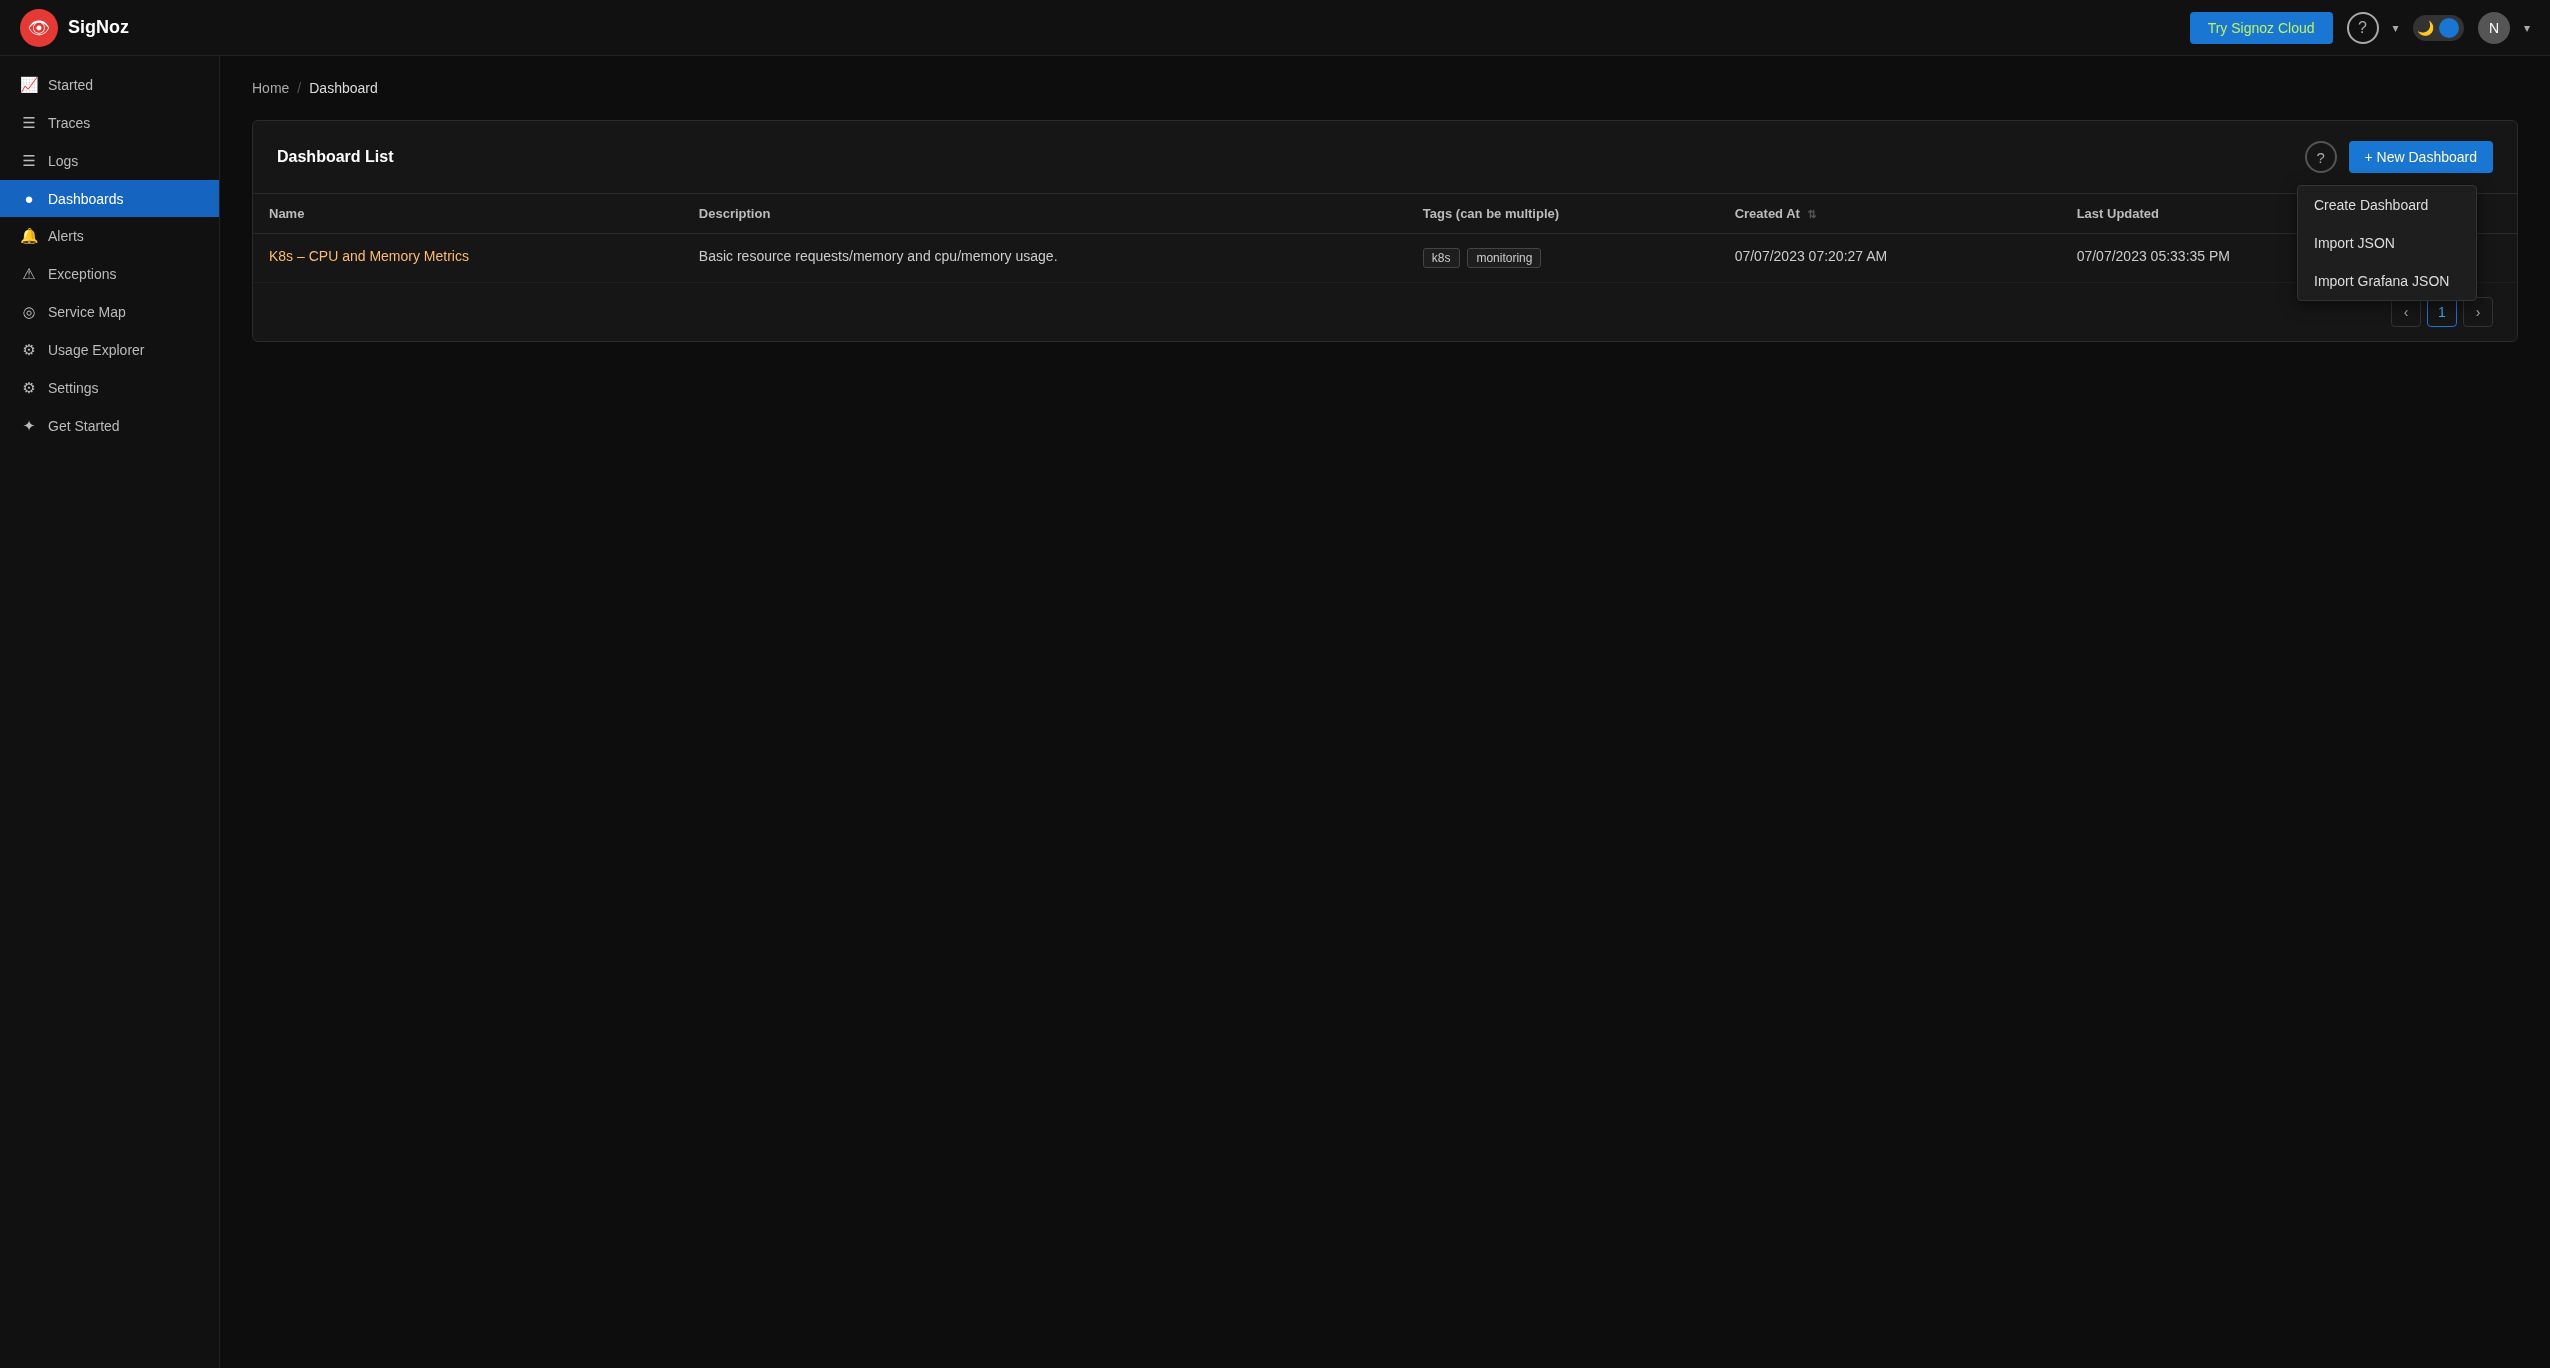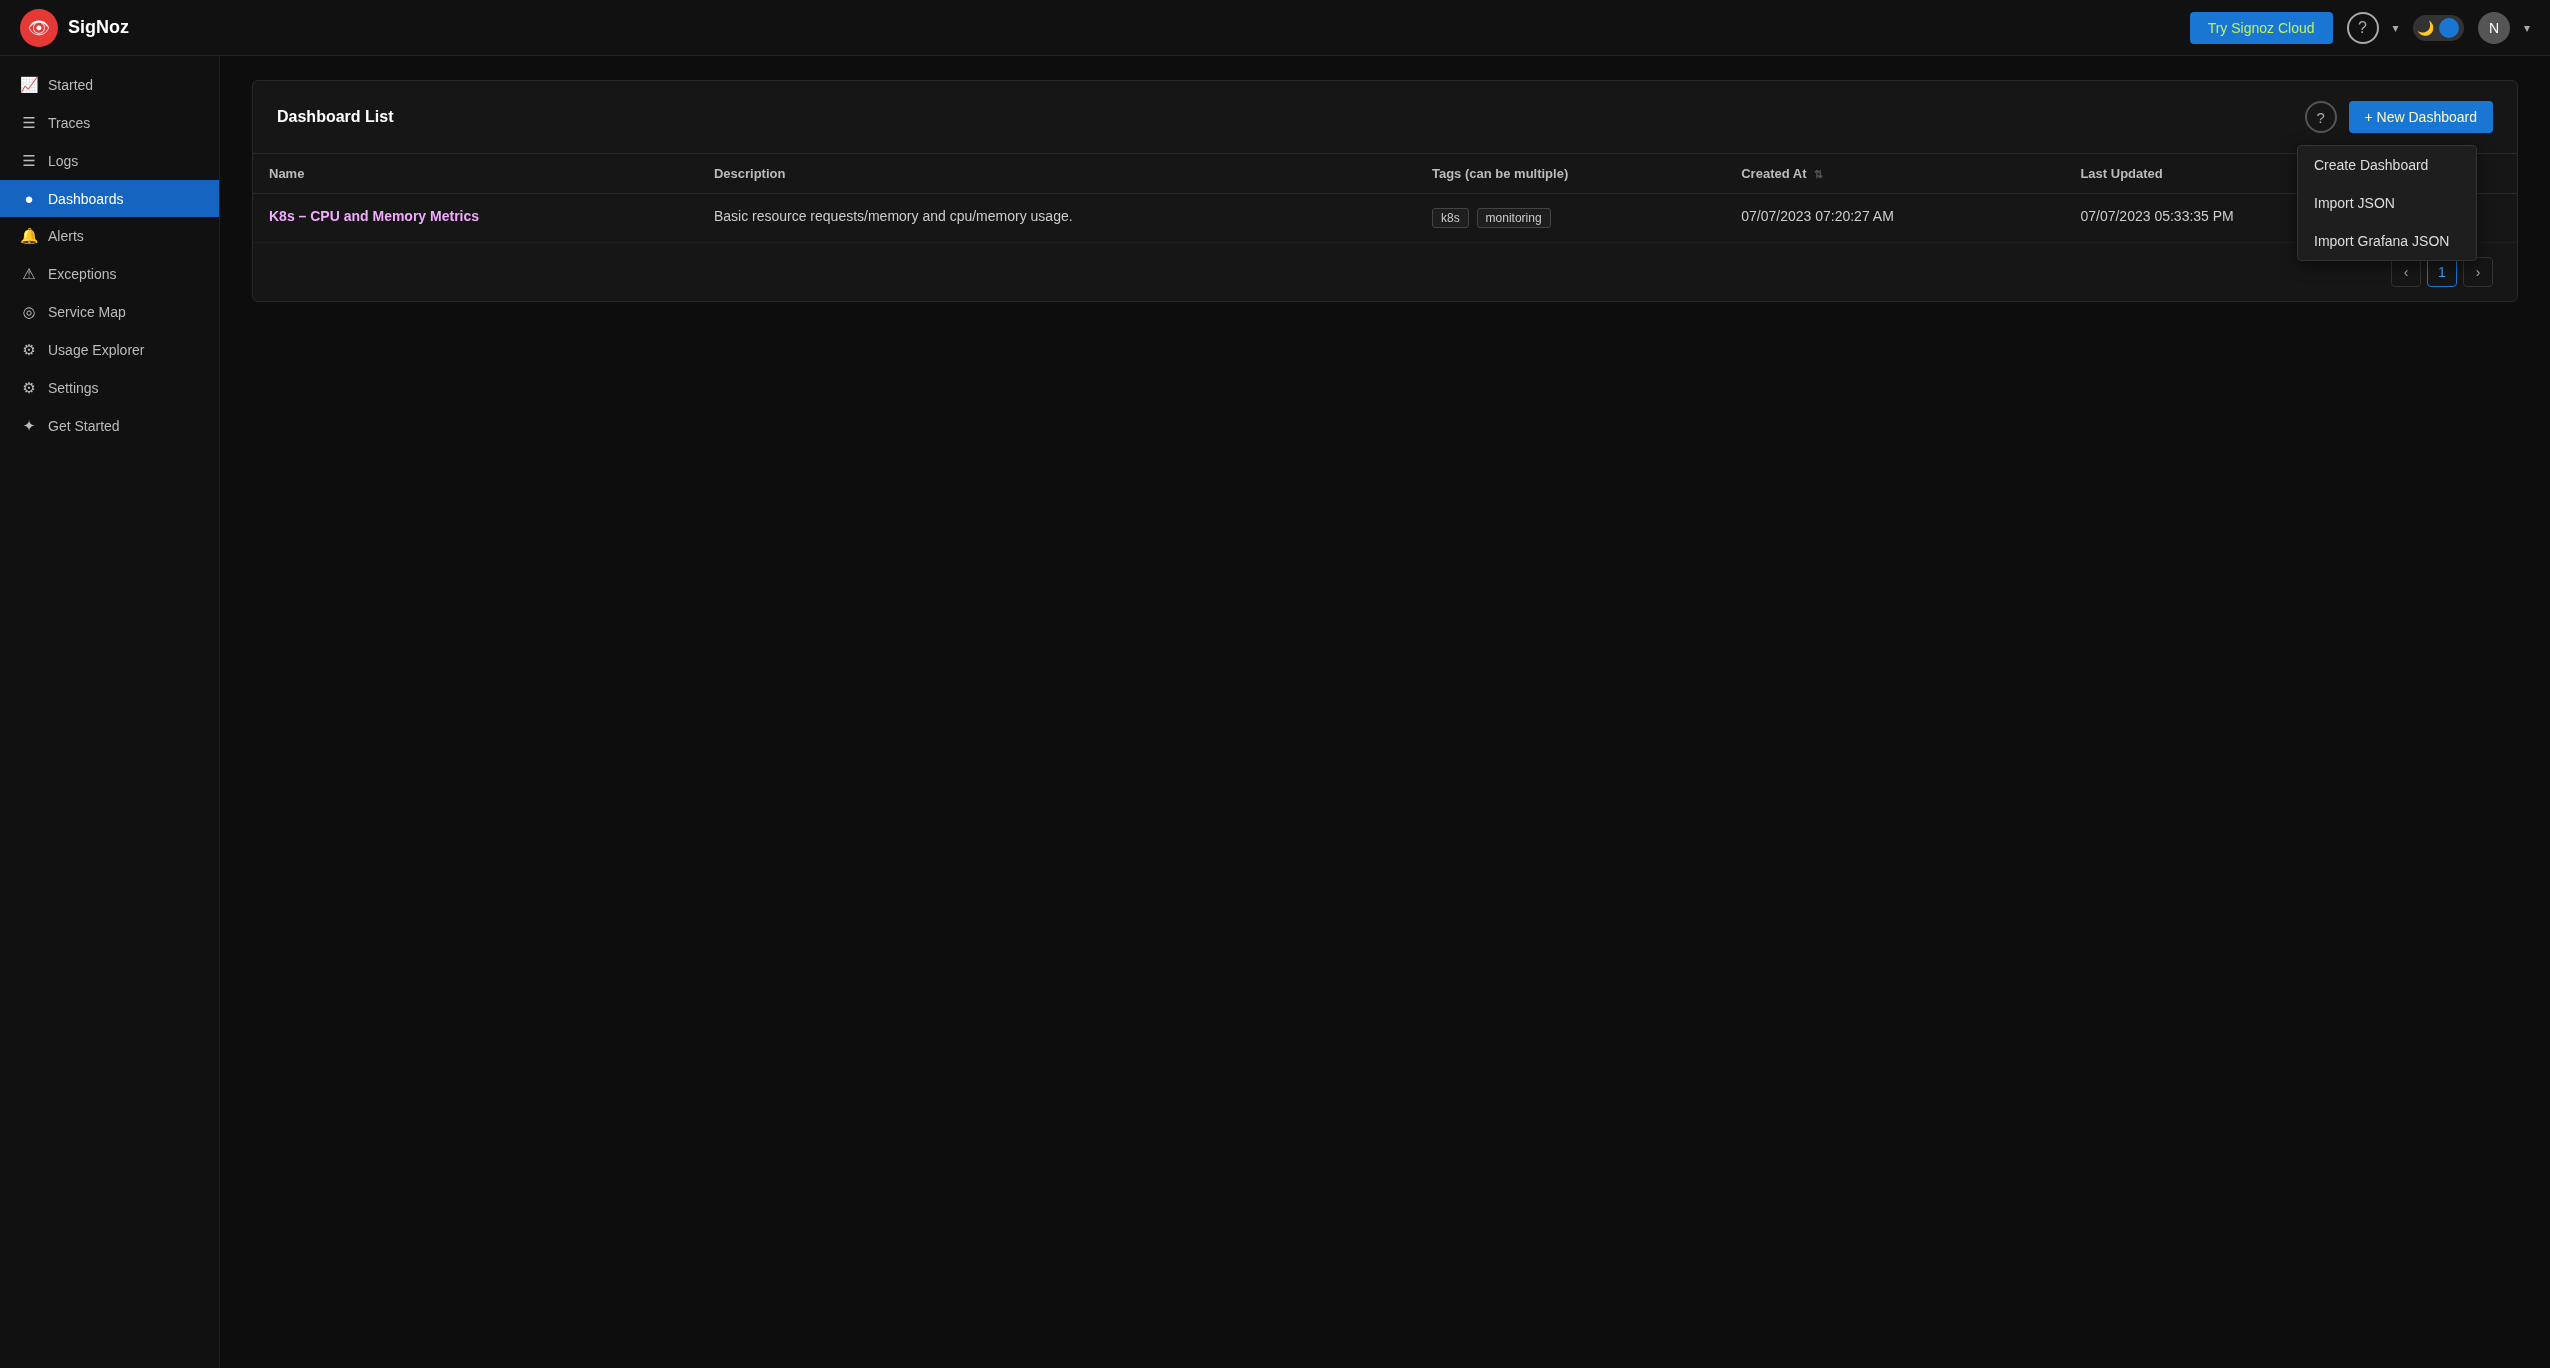--- a/index.html
+++ b/index.html
@@ -276,24 +276,23 @@
       cursor: pointer;
     }
     .sort-icon { color: #555; margin-left: 4px; font-size: 11px; }
     .dash-table td {
       padding: 14px 16px;
       border-bottom: 1px solid #1e1e1e;
       color: #ccc;
       vertical-align: top;
     }
     .link-cell {
-      color: #f0abfc;
+      color: #fdba74;
       cursor: pointer;
       text-decoration: none;
-      font-weight: bold;
     }
     .tag-pill {
       display: inline-block;
       background: #1e1e1e;
       border: 1px solid #444;
       border-radius: 3px;
       padding: 2px 8px;
       font-size: 12px;
       color: #ccc;
       margin-right: 4px;
@@ -394,20 +393,25 @@
       <span>Settings</span>
     </div>
     <div class="sidebar-item">
       <span class="sidebar-icon">✦</span>
       <span>Get Started</span>
     </div>
   </aside>
 
   <main class="main">
 
+    <nav class="breadcrumb">
+      <a href="#">Home</a>
+      <span class="breadcrumb-sep">/</span>
+      <span class="breadcrumb-current">Dashboard</span>
+    </nav>
 
     <div class="dashboard-card">
 
       <div class="dashboard-card-header">
         <span class="dashboard-title">Dashboard List</span>
         <div class="dashboard-header-actions">
           <button class="help-circle-btn">?</button>
           <button class="new-dashboard-btn" id="new-dashboard-btn">+ New Dashboard</button>
 
           <div class="dropdown-menu" id="dropdown-menu">

